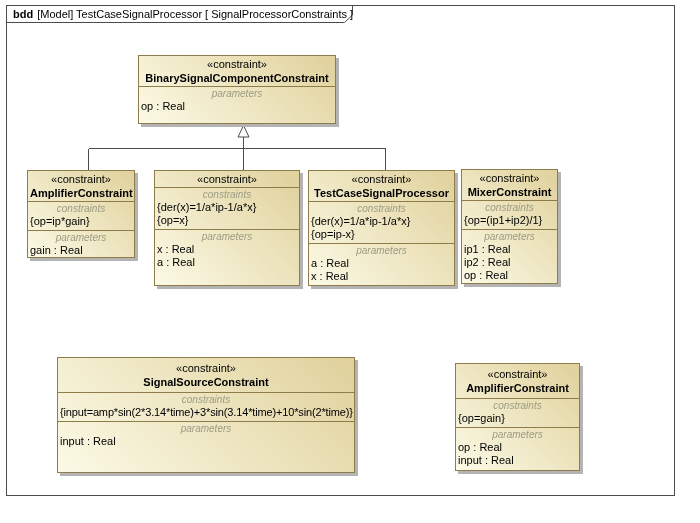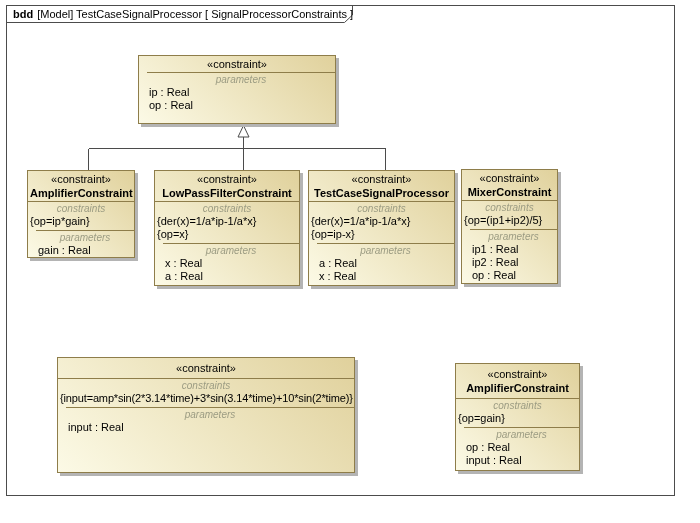--- a/index.html
+++ b/index.html
@@ -35,21 +35,21 @@
     background:linear-gradient(225deg,var(--fill-dark) 0%,var(--fill-light) 100%);
     border:1px solid var(--border);
     box-shadow:3px 3px 0 var(--shadow);
     display:flex;flex-direction:column;
     font-size:11px;
   }
   .hdr{text-align:center;padding:2px 2px 1px;}
   .stereo{display:block;line-height:13px;}
   .bname{display:block;font-weight:bold;line-height:14px;white-space:nowrap;}
   .compart{border-top:1px solid var(--border);padding:0 0 2px;}
-  .params{flex:1;margin-left:8px;}
+  .params{flex:1;}
   .clabel{display:block;text-align:center;font-style:italic;font-size:10px;line-height:12px;color:var(--label);margin-top:1px;}
   .tline{display:block;line-height:13px;padding-left:2px;white-space:nowrap;text-align:left;}
   .tline.long{font-size:11px;letter-spacing:-0.15px;}
   
   #blk-binary   {left:138px;top:55px; width:198px;height:69px;}
   #blk-amplifier{left:27px; top:170px;width:108px;height:88px;}
   #blk-lowpass  {left:154px;top:170px;width:146px;height:116px;}
   #blk-highpass {left:308px;top:170px;width:147px;height:116px;}
   #blk-mixer    {left:461px;top:169px;width:97px; height:115px;}
   #blk-source   {left:57px; top:357px;width:298px;height:116px;}
@@ -79,24 +79,24 @@
   <div id="tab">
     <svg width="347" height="19">
       <path d="M346.5,0 V10 L338.5,17.5 H0" fill="none" stroke="#4c4c4c" stroke-width="1"></path>
     </svg>
     <span class="tab-text"><span class="kw">bdd</span><span class="rest">[Model] TestCaseSignalProcessor [ SignalProcessorConstraints ]</span></span>
   </div>
 
   <div class="block" id="blk-binary">
     <div class="hdr">
       <span class="stereo">«constraint»</span>
+      <span class="bname">BinarySignalComponentConstraint</span>
     </div>
     <div class="compart params">
       <span class="clabel">parameters</span>
-      <span class="tline">ip : Real</span>
       <span class="tline">op : Real</span>
     </div>
   </div>
 
   <div class="block" id="blk-amplifier">
     <div class="hdr">
       <span class="stereo">«constraint»</span>
       <span class="bname">AmplifierConstraint</span>
     </div>
     <div class="compart">
@@ -105,21 +105,20 @@
     </div>
     <div class="compart params">
       <span class="clabel">parameters</span>
       <span class="tline">gain : Real</span>
     </div>
   </div>
 
   <div class="block" id="blk-lowpass">
     <div class="hdr">
       <span class="stereo">«constraint»</span>
-      <span class="bname">LowPassFilterConstraint</span>
     </div>
     <div class="compart">
       <span class="clabel">constraints</span>
       <span class="tline">{der(x)=1/a*ip-1/a*x}</span>
       <span class="tline">{op=x}</span>
     </div>
     <div class="compart params">
       <span class="clabel">parameters</span>
       <span class="tline">x : Real</span>
       <span class="tline">a : Real</span>
@@ -143,33 +142,34 @@
     </div>
   </div>
 
   <div class="block" id="blk-mixer">
     <div class="hdr">
       <span class="stereo">«constraint»</span>
       <span class="bname">MixerConstraint</span>
     </div>
     <div class="compart">
       <span class="clabel">constraints</span>
-      <span class="tline">{op=(ip1+ip2)/5}</span>
+      <span class="tline">{op=(ip1+ip2)/1}</span>
     </div>
     <div class="compart params">
       <span class="clabel">parameters</span>
       <span class="tline">ip1 : Real</span>
       <span class="tline">ip2 : Real</span>
       <span class="tline">op : Real</span>
     </div>
   </div>
 
   <div class="block" id="blk-source">
     <div class="hdr">
       <span class="stereo">«constraint»</span>
+      <span class="bname">SignalSourceConstraint</span>
     </div>
     <div class="compart">
       <span class="clabel">constraints</span>
       <span class="tline long">{input=amp*sin(2*3.14*time)+3*sin(3.14*time)+10*sin(2*time)}</span>
     </div>
     <div class="compart params">
       <span class="clabel">parameters</span>
       <span class="tline">input : Real</span>
     </div>
   </div>

